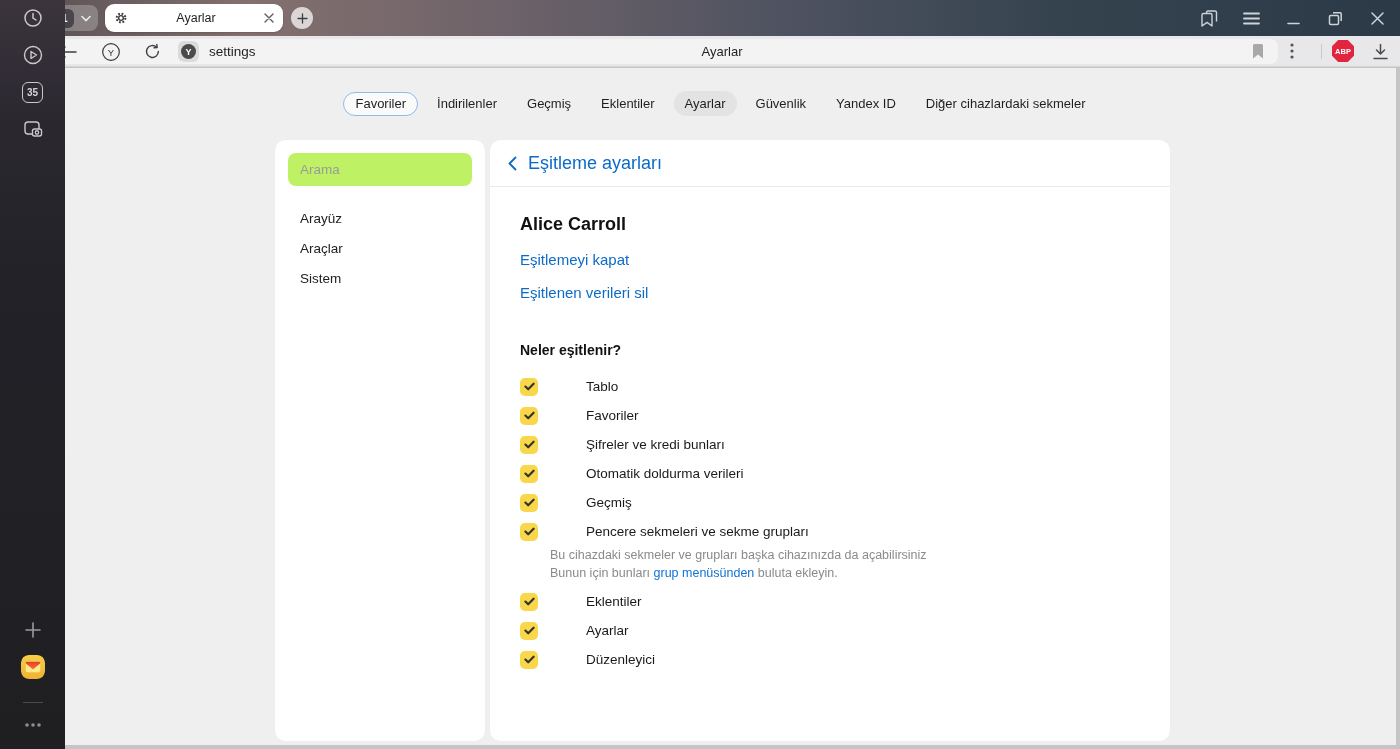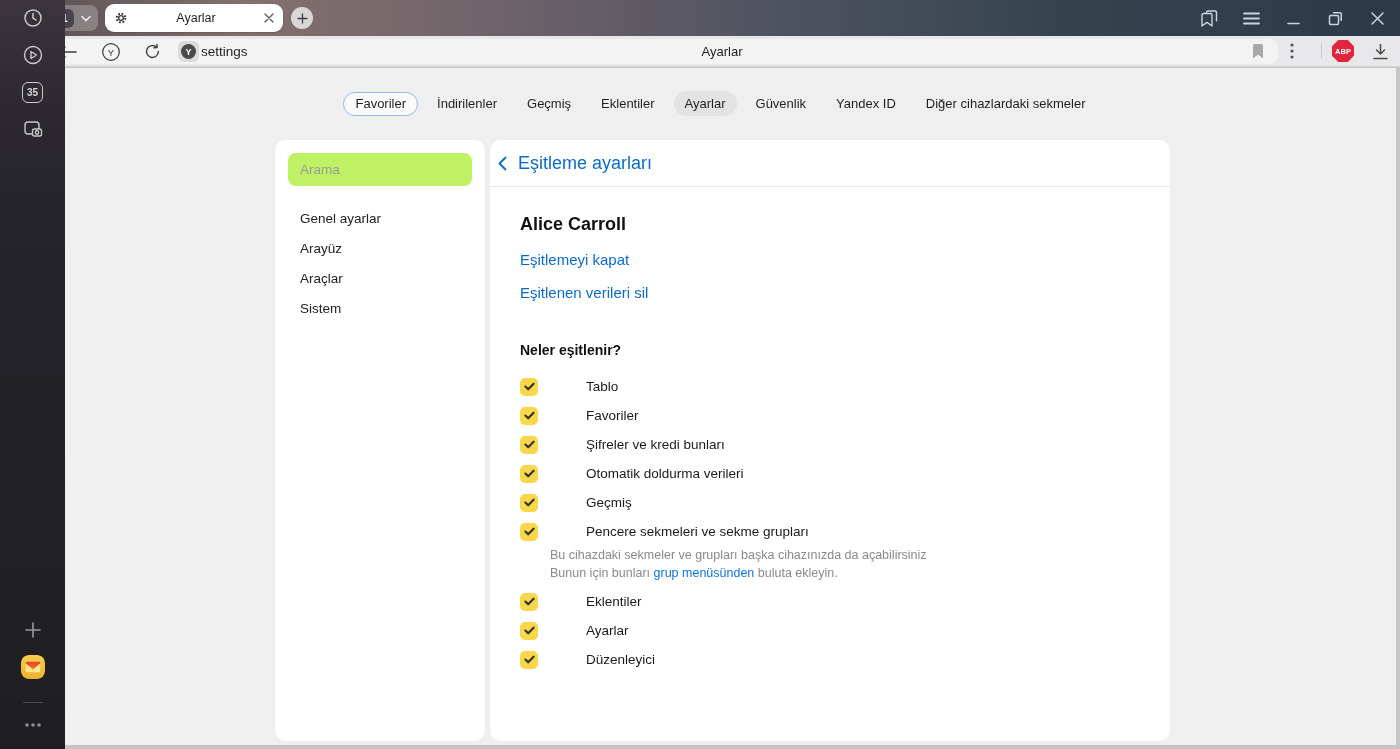--- a/index.html
+++ b/index.html
@@ -36,21 +36,21 @@
   
   .toolbar { position:absolute; left:44px; top:36px; right:0; height:31px; background:#e8e7e9;
     border-bottom:1px solid #d6d5d7; z-index:4; }
   .urlbar { position:absolute; left:2px; top:3px; width:1232px; height:25px; background:#f4f3f4;
     border-radius:8px; display:flex; align-items:center; }
   .tbi { display:flex; align-items:center; justify-content:center; cursor:pointer; }
   .favicon-chip { width:21px; height:21px; border-radius:6px; background:#dcdbdc;
     display:flex; align-items:center; justify-content:center; margin-left:17px; }
   .favicon-circle { width:15px; height:15px; border-radius:50%; background:#4a4a4a; color:#fff;
     font-size:9px; font-weight:bold; display:flex; align-items:center; justify-content:center; }
-  .url-text { margin-left:2px; font-size:13.5px; color:#1f1f1f; }
+  .url-text { margin-left:10px; font-size:13.5px; color:#1f1f1f; }
   .center-title { position:absolute; left:50%; top:50%; transform:translate(-50%,-50%);
     font-size:13px; color:#1f1f1f; }
   .bookmark-flag { position:absolute; right:14px; top:5px; }
   .after-bar { position:absolute; top:0; height:100%; display:flex; align-items:center; justify-content:center; }
   .tb-divider { position:absolute; right:78px; top:8px; width:1px; height:15px; background:#c9c8ca; }
 
   
   .page { position:absolute; left:44px; top:68px; right:4px; bottom:4px; background:#f0efef; overflow:hidden; }
 
   .nav-tabs { position:absolute; top:23px; left:0; right:0; display:flex; justify-content:center;
@@ -62,21 +62,21 @@
   .sidebar-card { position:absolute; left:231px; top:72px; width:210px; bottom:4px; background:#ffffff;
     border-radius:10px; box-shadow:0 0 1px rgba(0,0,0,0.06); }
   .search-input { display:block; margin:13px; width:184px; height:33px; background:#bef264; border:none;
     border-radius:8px; padding:0 12px; font-size:13.5px; color:#333; font-family:"Liberation Sans",sans-serif; outline:none; }
   .search-input::placeholder { color:#9b9b9b; }
   .side-items { margin-top:17px; }
   .side-item { padding:7.5px 0 7.5px 25px; font-size:13.5px; color:#222; cursor:pointer; }
 
   .main-card { position:absolute; left:446px; top:72px; width:680px; bottom:4px; background:#ffffff;
     border-radius:10px; box-shadow:0 0 1px rgba(0,0,0,0.06); }
-  .main-header { height:47px; display:flex; align-items:center; padding-left:3px; border-bottom:1px solid #eaeaea; }
+  .main-header { height:47px; display:flex; align-items:center; padding-left:13px; border-bottom:1px solid #eaeaea; }
   .back-btn { display:flex; align-items:center; justify-content:center; width:18px; height:24px; cursor:pointer; }
   .main-title { margin-left:7px; font-size:18px; font-weight:500; color:#0d6bc8; }
   .main-body { padding:27px 30px 0 30px; }
   .account-name { font-size:18px; font-weight:bold; color:#111; margin-bottom:16px; }
   .sync-link { display:table; font-size:15px; color:#0d6bc8; margin-bottom:16px; cursor:pointer; }
   .section-title { margin-top:41px; font-size:14px; font-weight:bold; color:#111; margin-bottom:14px; }
   .sync-row { display:flex; align-items:center; min-height:29px;gap:36px; }
   .checkbox { width:18px; height:18px; border-radius:5px; background:#f8d74b; flex:0 0 18px;
     display:flex; align-items:center; justify-content:center; cursor:pointer; }
   .sync-label { margin-left:12px; font-size:13.5px; color:#1a1a1a; }
@@ -257,21 +257,20 @@
       <span class="nav-tab">Eklentiler</span>
       <span class="nav-tab active">Ayarlar</span>
       <span class="nav-tab">Güvenlik</span>
       <span class="nav-tab">Yandex ID</span>
       <span class="nav-tab">Diğer cihazlardaki sekmeler</span>
     </div>
 
     <div class="sidebar-card">
       <input class="search-input" type="text" placeholder="Arama" style="">
       <div class="side-items">
-        <div class="side-item">Genel ayarlar</div>
         <div class="side-item">Arayüz</div>
         <div class="side-item">Araçlar</div>
         <div class="side-item">Sistem</div>
       </div>
     </div>
 
     <div class="main-card">
       <div class="main-header">
         <span class="back-btn">
           <svg width="9" height="15" viewBox="0 0 9 15" fill="none" stroke="#0d6bc8" stroke-width="1.8" stroke-linecap="round" stroke-linejoin="round">

